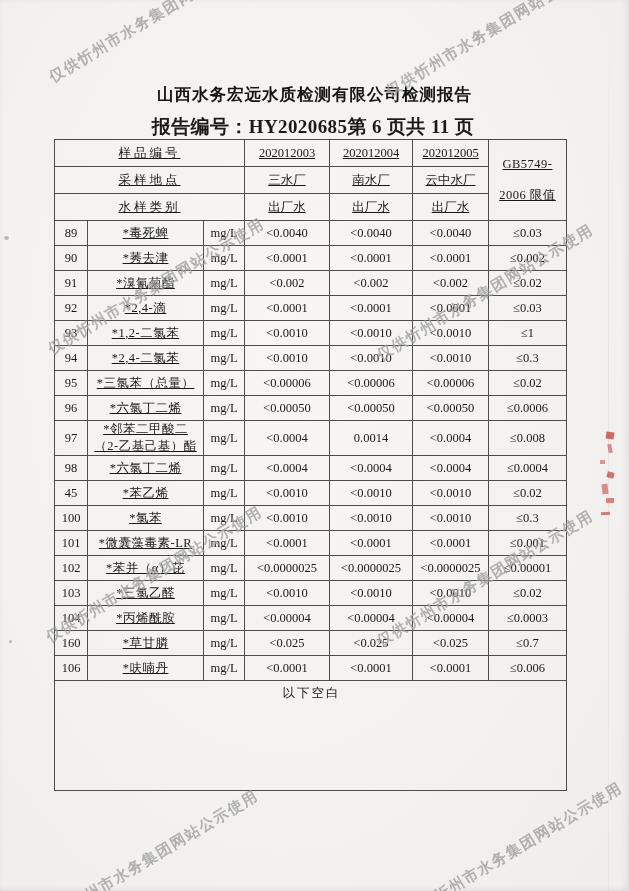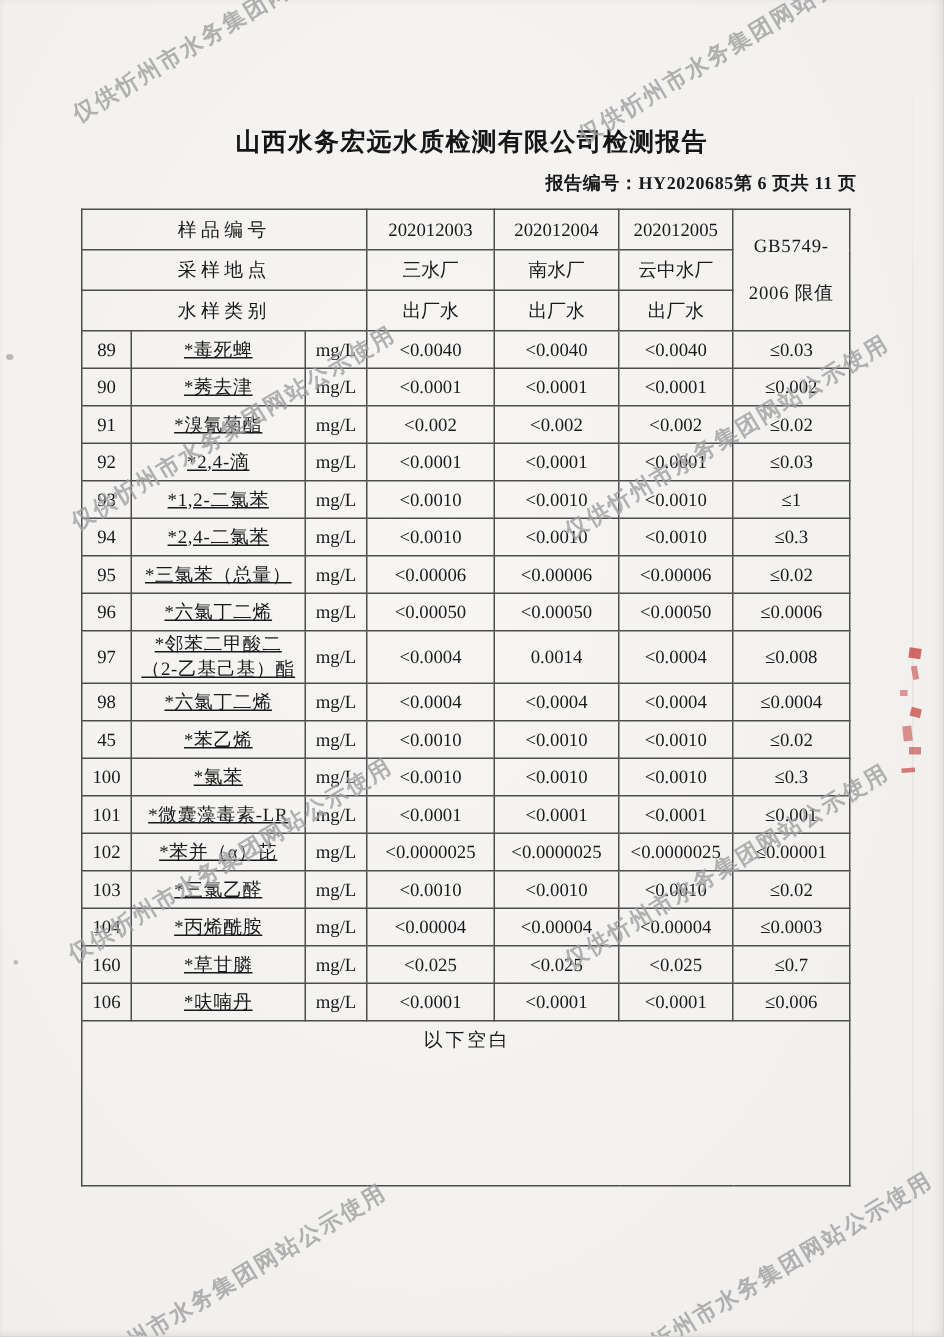--- a/index.html
+++ b/index.html
@@ -37,41 +37,41 @@
   
   .title {
     position:absolute; top:84px; left:0; width:629px;
     margin:0; text-align:center;
     font-family:"Liberation Sans","DejaVu Sans",sans-serif;
     font-size:16.5px; font-weight:700; letter-spacing:1px;
     color:#161616;
   }
   .meta {
     position:absolute; top:114px; left:55px; width:516px;
-    display:flex; justify-content:flex-end;
-    font-size:12px; font-weight:600; letter-spacing:0.4px;
+    display:flex; justify-content:center;
+    font-size:19px; font-weight:600; letter-spacing:0.4px;
     color:#1a1a1a;
   }
   
   table.report {
     position:absolute; top:139px; left:54px;
     width:512px;
     border-collapse:collapse;
     table-layout:fixed;
     font-size:12.5px;
     color:#191919;
   }
   table.report td, table.report th {
     border:1px solid #4d4d4d;
     padding:0 3px;
     text-align:center;
     font-weight:400;
     overflow:hidden;
   }
-  thead tr { height:27px; }
+  thead tr { height:27px;text-decoration:underline; }
   tbody tr { height:25px;padding-left:40px; }
   td.c1 { text-align:left; padding-left:7px; letter-spacing:0.5px;text-decoration:underline; }
   .hdr-label { letter-spacing:3px; }
   .limit-cell { line-height:31px; letter-spacing:0.5px; }
   .footer-cell {
     height:105px;
     text-align:left;
     vertical-align:top;
     padding:4px 2px 0 4px !important;
     letter-spacing:2px;

